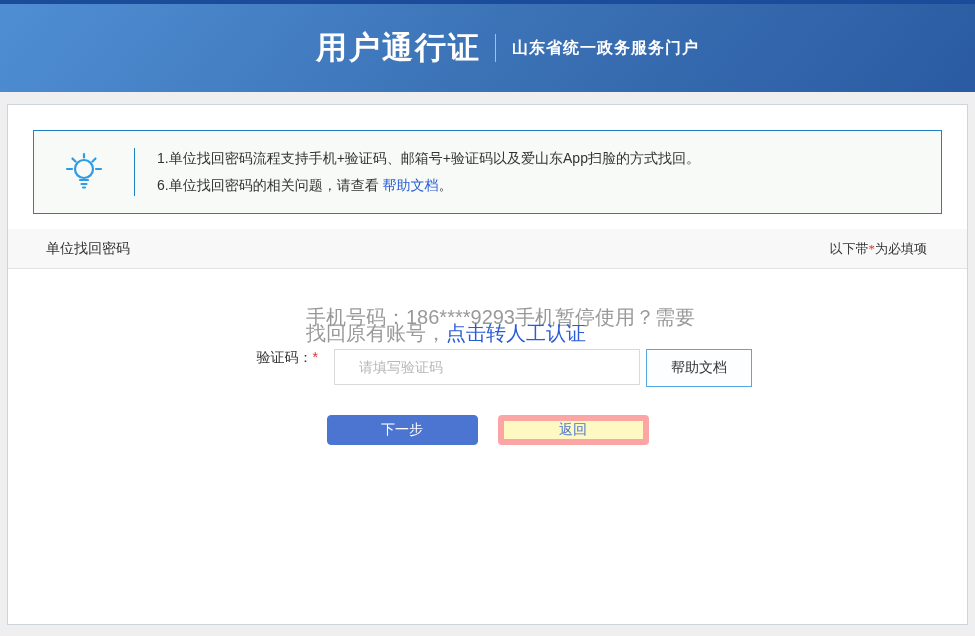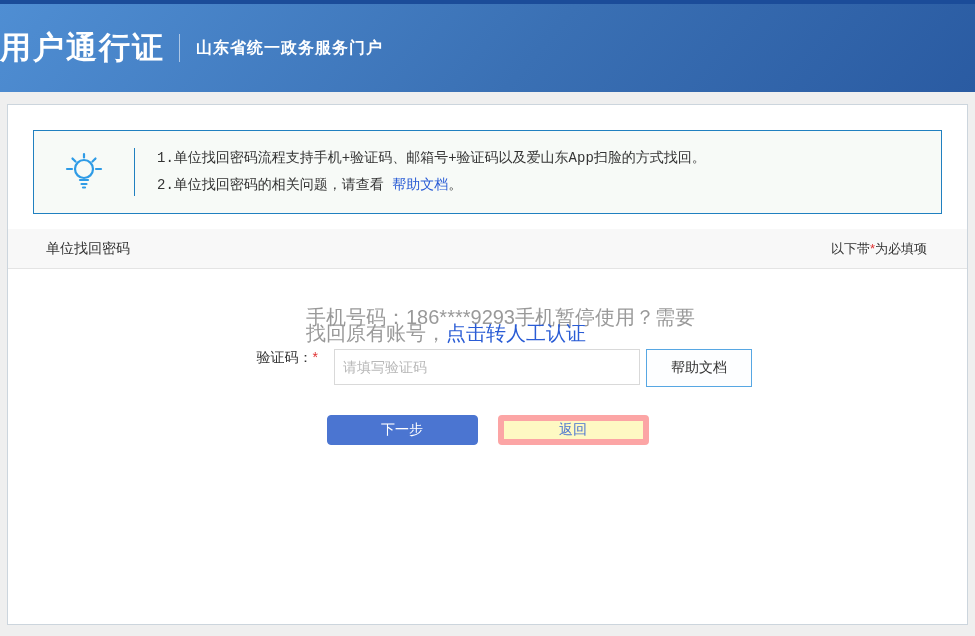--- a/index.html
+++ b/index.html
@@ -9,20 +9,22 @@
     background:#efefef;
     overflow:hidden;
   }
 
   
   .header {
     height:92px;
     border-top:4px solid #1b4c99;
     background:linear-gradient(130deg,#4f8ed3 0%,#3a70b4 55%,#2a5ba2 100%);
     display:flex; align-items:center;
+    padding-left:40px;
+    justify-content:center;
   }
   .app-title { color:#fff; font-size:31px; font-weight:bold; letter-spacing:2px; }
   .title-divider { width:1px; height:28px; background:rgba(255,255,255,.55); margin:0 16px 0 14px; }
   .portal-subtitle { color:#fff; font-size:16px; font-weight:bold; letter-spacing:1px;font-family:Liberation Serif, serif; }
 
   
   .card {
     width:961px; height:521px;
     margin:12px auto 0;
     background:#fff;
@@ -32,32 +34,32 @@
   
   .notice {
     margin:25px 25px 0;
     height:84px;
     border:1px solid #2080c0;
     background:#f7faf7;
     display:flex; align-items:center;
   }
   .notice-icon-wrap { width:100px; display:flex; justify-content:center; align-items:center; flex:0 0 auto; }
   .notice-divider { width:1px; height:48px; background:#2080c0; flex:0 0 auto; }
-  .notice-text { padding-left:22px; font-size:14px; color:#333; line-height:27px;font-family:Liberation Mono, monospace; }
+  .notice-text { padding-left:22px; font-size:14px; color:#333; line-height:27px; }
   .link { color:#2a5cd5; text-decoration:none; cursor:pointer; }
 
   
   .section-bar {
     margin-top:15px;
     height:40px;
     background:#f8f8f8;
     border-bottom:1px solid #e4e4e4;
     display:flex; justify-content:space-between; align-items:center;
     padding:0 40px 0 38px;
-    font-size:14px; color:#333;
+    font-size:14px; color:#333;font-family:Liberation Serif, serif;
   }
   .required-note { font-size:13px; }
   .star { color:#e03131; }
 
   
   .stepper {
     margin:12px auto 0;
     width:790px; height:48px;
     display:flex; gap:8px;
   }
@@ -81,21 +83,21 @@
   
   .captcha-row { display:flex; margin-top:8px; }
   .captcha-label {
     width:326px; flex:0 0 auto;
     text-align:right; padding-right:16px;
     font-size:14px; color:#333;
   }
   .captcha-input {
     width:306px; height:36px; flex:0 0 auto;
     border:1px solid #d9d9d9;
-    padding:0 8px;
+    padding:0 24px;
     font-size:14px; color:#333;
     outline:none; background:#fff;
   }
   .captcha-input::placeholder { color:#b8b8b8; }
   .send-code-btn {
     margin-left:6px;
     width:106px; height:38px;
     border:1px solid #57a7e3;
     background:#fdfeff;
     color:#333; font-size:14px;
@@ -130,21 +132,21 @@
         <path d="M4 18 h5" stroke="#2e9be6" stroke-width="2.2" stroke-linecap="round"></path>
         <path d="M33 18 h5" stroke="#2e9be6" stroke-width="2.2" stroke-linecap="round"></path>
         <path d="M9.5 7.5 l3 3" stroke="#2e9be6" stroke-width="2.2" stroke-linecap="round"></path>
         <path d="M32.5 7.5 l-3 3" stroke="#2e9be6" stroke-width="2.2" stroke-linecap="round"></path>
         <path d="M21 3 v3.5" stroke="#2e9be6" stroke-width="2.2" stroke-linecap="round"></path>
       </svg>
     </div>
     <div class="notice-divider"></div>
     <div class="notice-text">
       <div>1.单位找回密码流程支持手机+验证码、邮箱号+验证码以及爱山东App扫脸的方式找回。</div>
-      <div><span>2.单位找回密码的相关问题，请查看 </span><a class="link">帮助文档</a><span>。</span></div>
+      <div><span>6.单位找回密码的相关问题，请查看 </span><a class="link">帮助文档</a><span>。</span></div>
     </div>
   </div>
 
   <div class="section-bar">
     <span>单位找回密码</span>
     <span class="required-note"><span>以下带</span><span class="star">*</span><span>为必填项</span></span>
   </div>
 
 
   <div class="phone-hint"><span>手机号码：186****9293手机暂停使用？需要找回原有账号，</span><a class="link">点击转人工认证</a></div>

